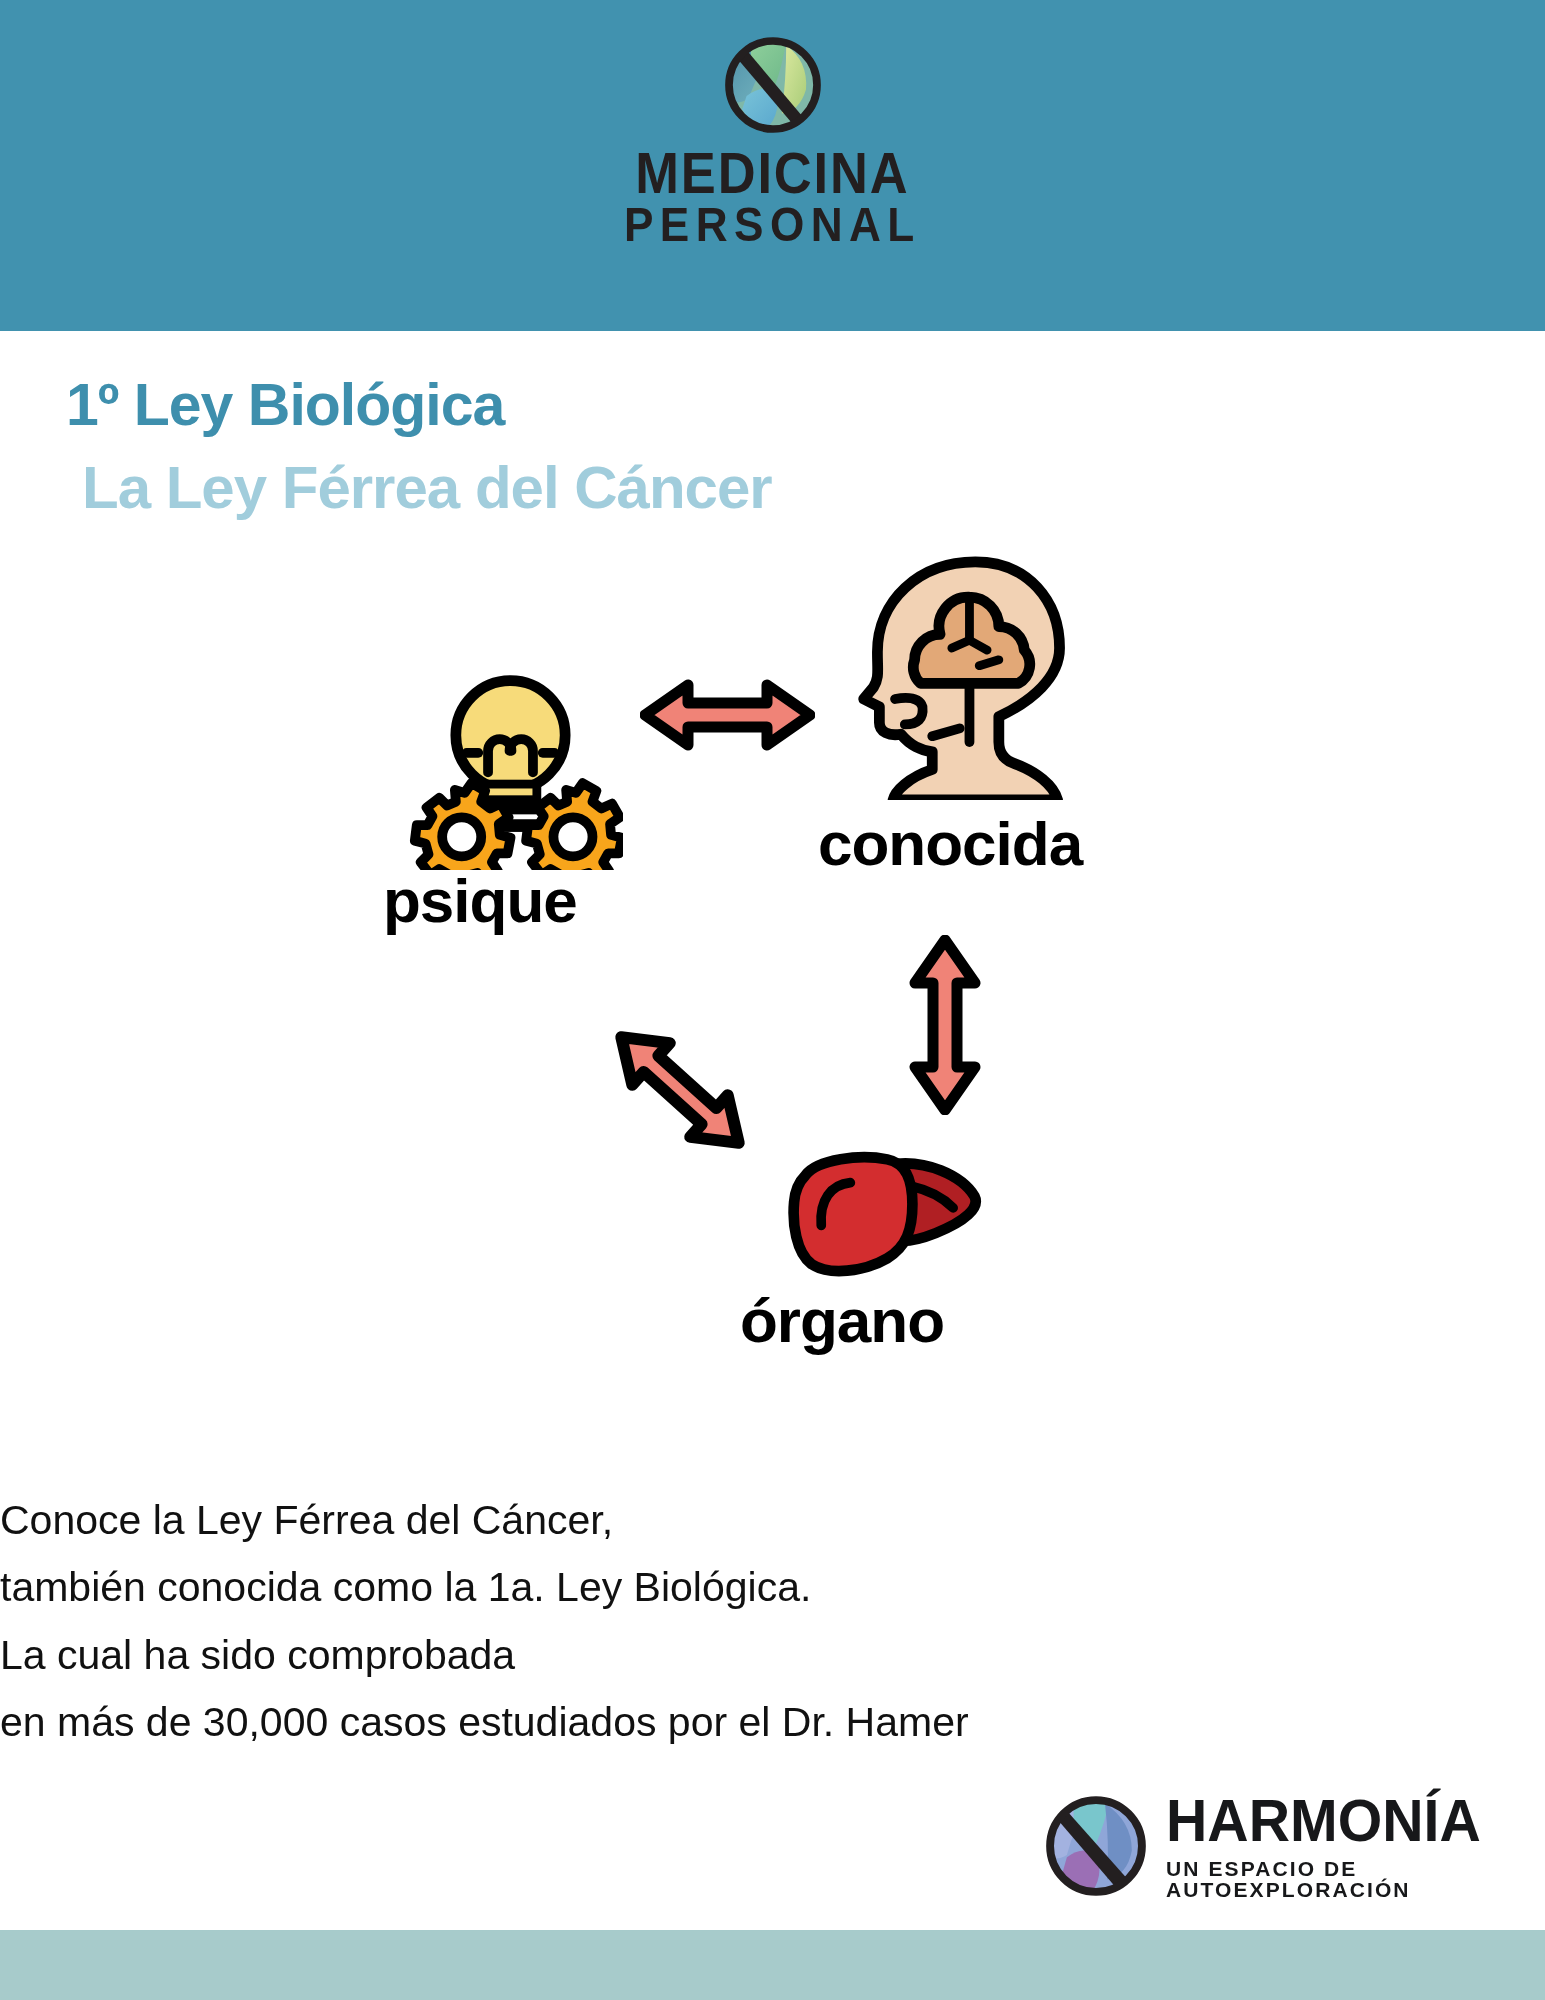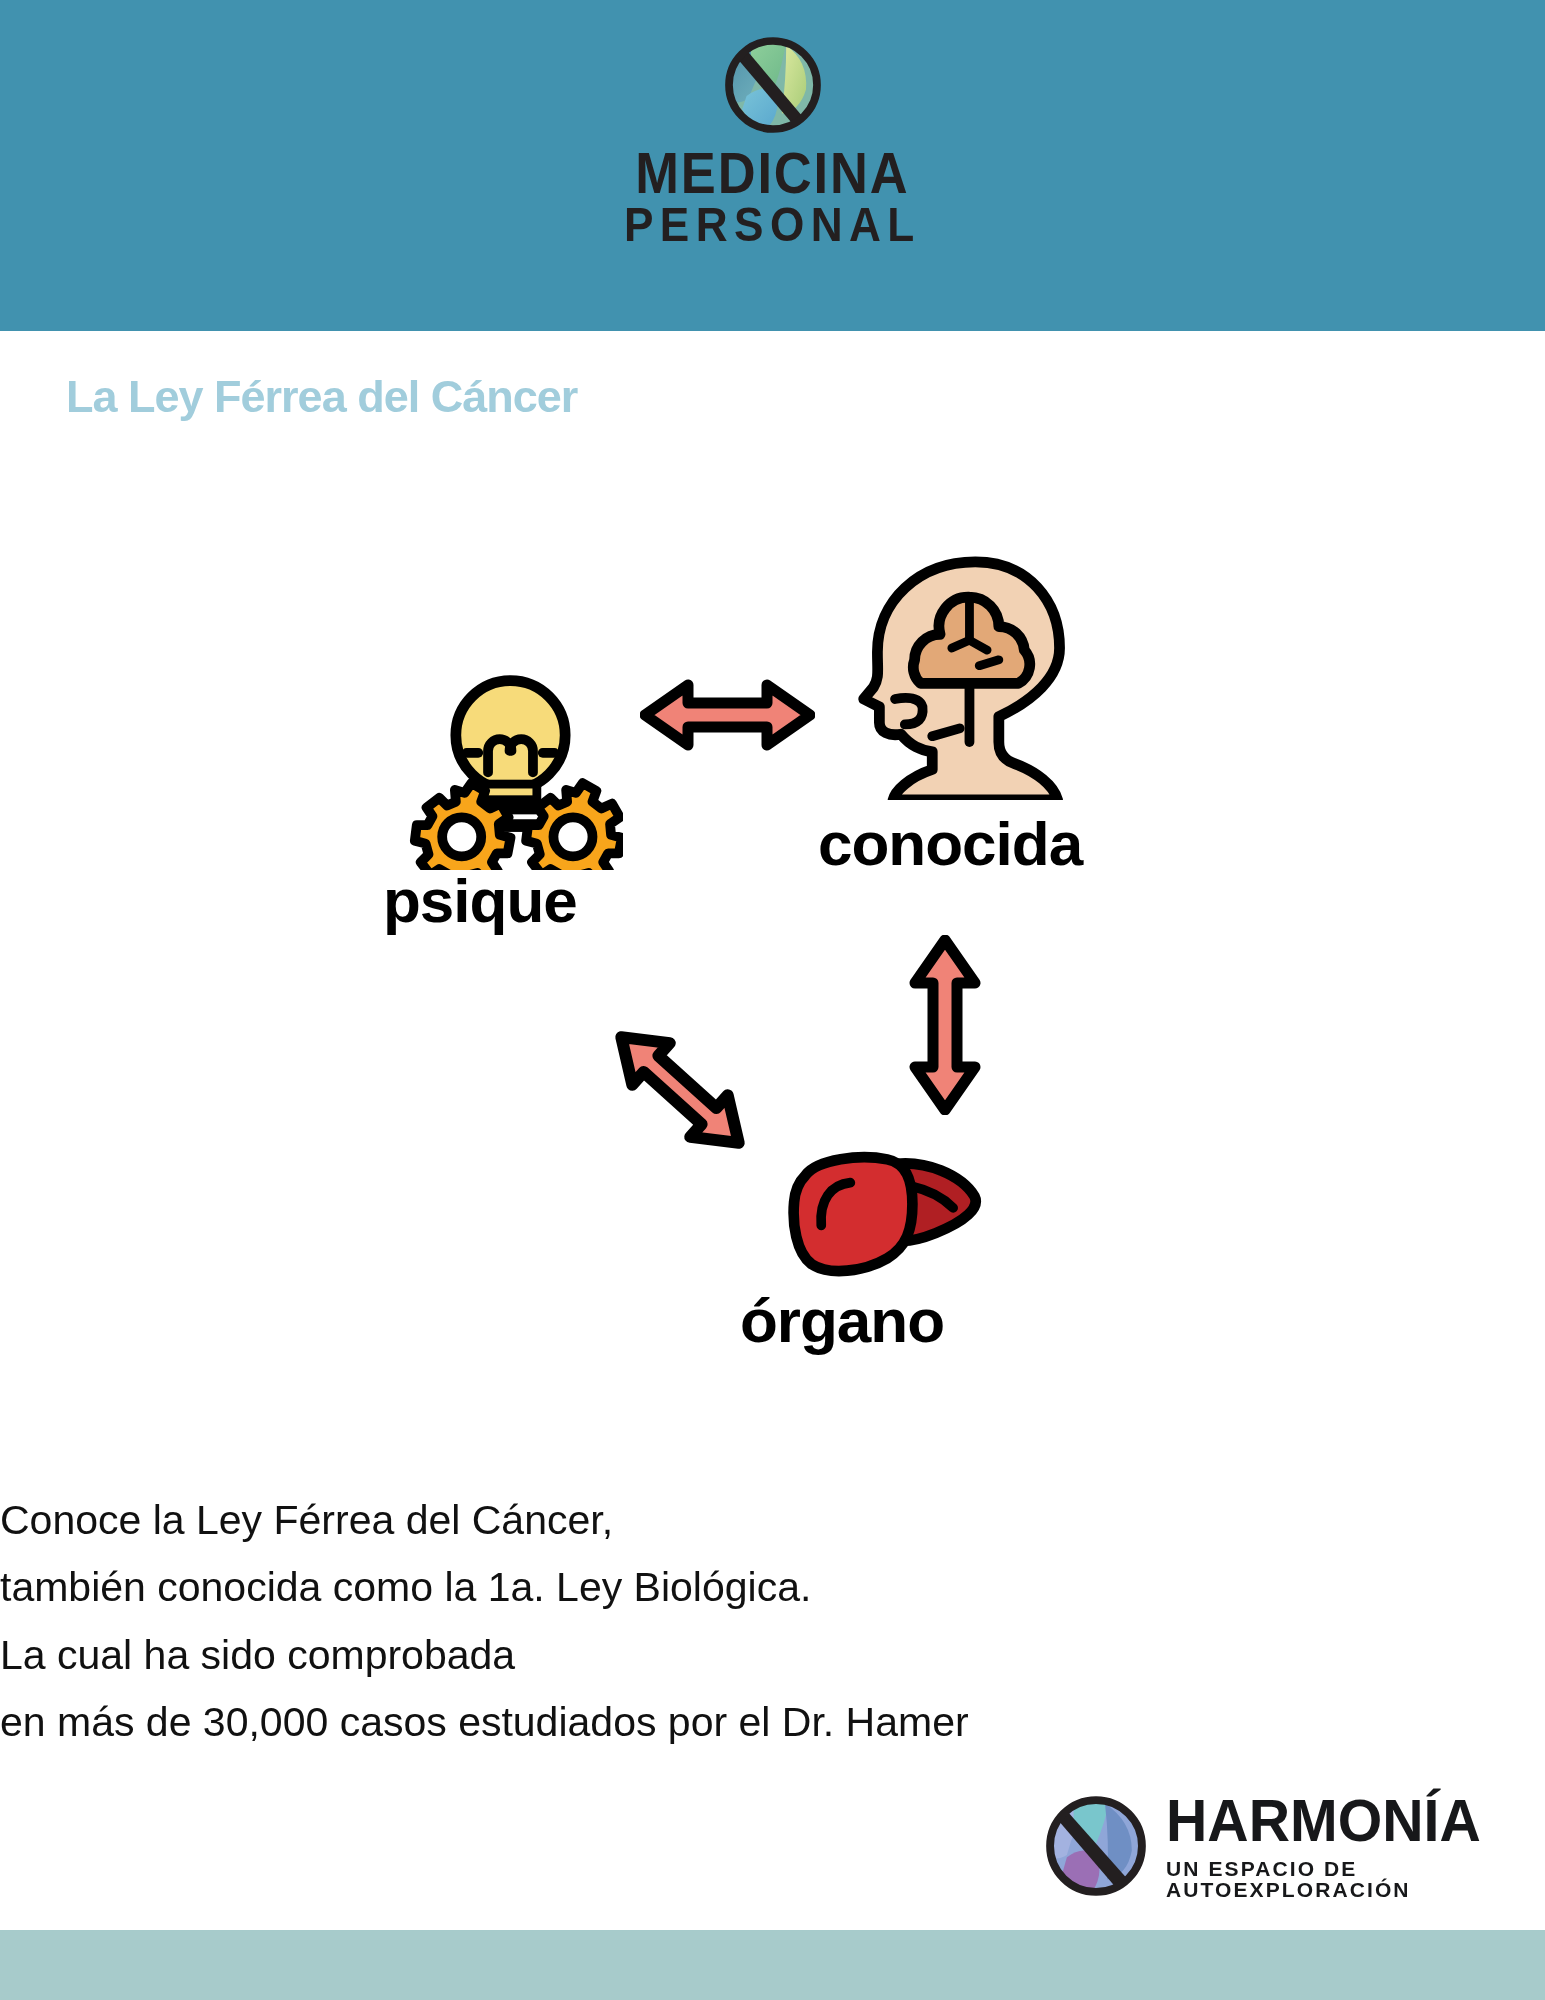--- a/index.html
+++ b/index.html
@@ -45,23 +45,23 @@
   }
 
   
   .titles{position:absolute;left:66px;top:372px;}
   .title-1{
     font-size:59px;font-weight:bold;color:#3E8FAD;
     letter-spacing:-1px;line-height:1.12;
     margin:0;white-space:nowrap;
   }
   .title-2{
-    font-size:45px;font-weight:bold;color:#A1CDDC;
+    font-size:60px;font-weight:bold;color:#A1CDDC;
     letter-spacing:-1px;line-height:1.12;
-    margin:0;white-space:nowrap;
+    margin:16px;white-space:nowrap;
   }
 
   
   .diagram{position:absolute;left:0;top:560px;width:1545px;height:600px;}
   .node{position:absolute;}
   .node-label{
     position:absolute;
     font-size:62px;font-weight:bold;color:#000;
     letter-spacing:-1px;white-space:nowrap;
   }
@@ -154,20 +154,21 @@
       </g>
       <circle cx="50" cy="50" r="40" fill="none" stroke="#231f20" stroke-width="7"></circle>
     </svg>
     <div class="brand-name">
       <span class="brand-line1">MEDICINA</span>
       <span class="brand-line2">PERSONAL</span>
     </div>
   </div>
 
   <div class="titles">
+    <div class="title-1">1º Ley Biológica</div>
     <div class="title-2">La Ley Férrea del Cáncer</div>
   </div>
 
   <div class="diagram">
 
     <svg id="node-psique" class="node" viewBox="0 0 230 210">
 
       <circle cx="115" cy="72" r="56" fill="#F7DB7A" stroke="#000" stroke-width="11"></circle>
 
       <g fill="none" stroke="#000" stroke-width="10" stroke-linecap="round">

